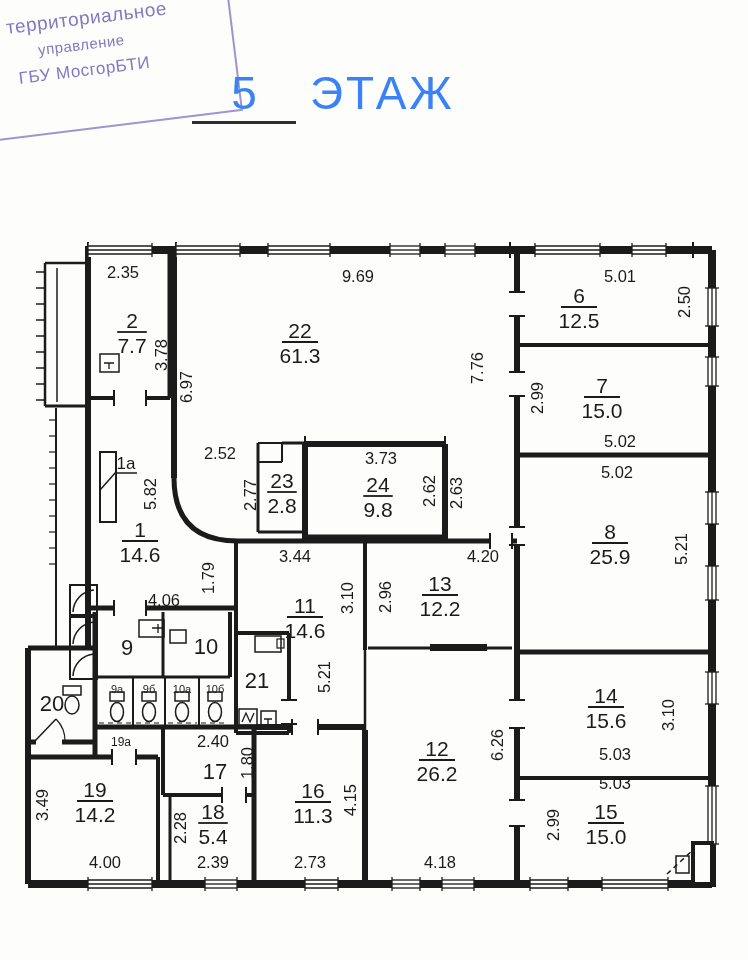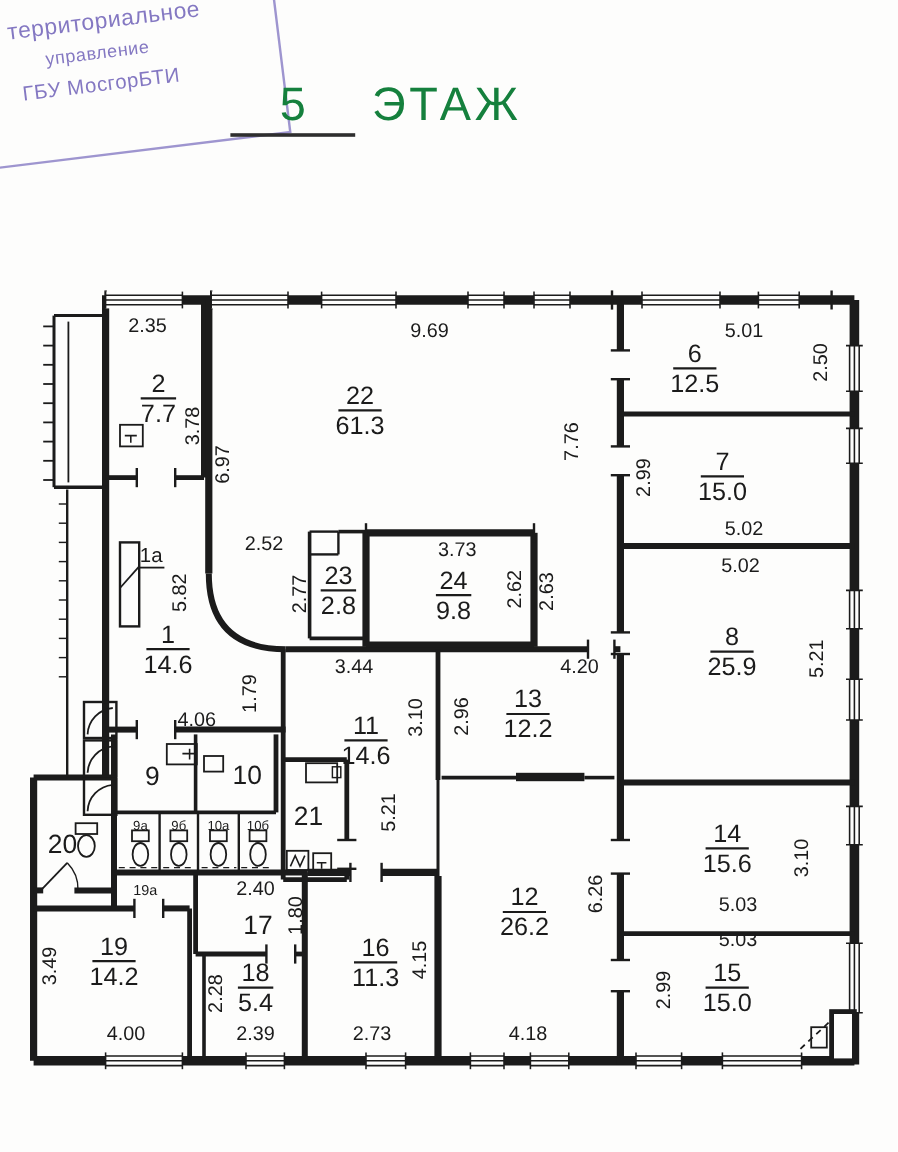--- a/index.html
+++ b/index.html
@@ -7,21 +7,21 @@
         font-family:"Liberation Sans",sans-serif;}
   
   .stamp{position:absolute;left:-70px;top:-20px;width:305px;height:150px;
          border:2.5px solid rgba(125,114,192,.75);transform:rotate(-7deg);
          color:#8478c2;text-align:center;box-sizing:border-box;padding-top:26px;
          letter-spacing:.5px;}
   .stamp .s1{font-size:19px;}
   .stamp .s2{font-size:15px;margin-top:6px;}
   .stamp .s3{font-size:17px;margin-top:8px;}
   
-  .title{position:absolute;left:192px;top:66px;color:#15803d;font-size:39px;
+  .title{position:absolute;left:192px;top:66px;color:#3b82f6;font-size:46px;
          white-space:nowrap;}
   .title .t-num{display:inline-block;min-width:104px;text-align:center;
          border-bottom:3.5px solid #2e2e2e;padding-bottom:1px;}
   .title .t-word{margin-left:14px;letter-spacing:3px;}
   #plan-wrap{position:absolute;left:0;top:0;}
 </style>
 </head>
 <body>
 
 <div id="page">

